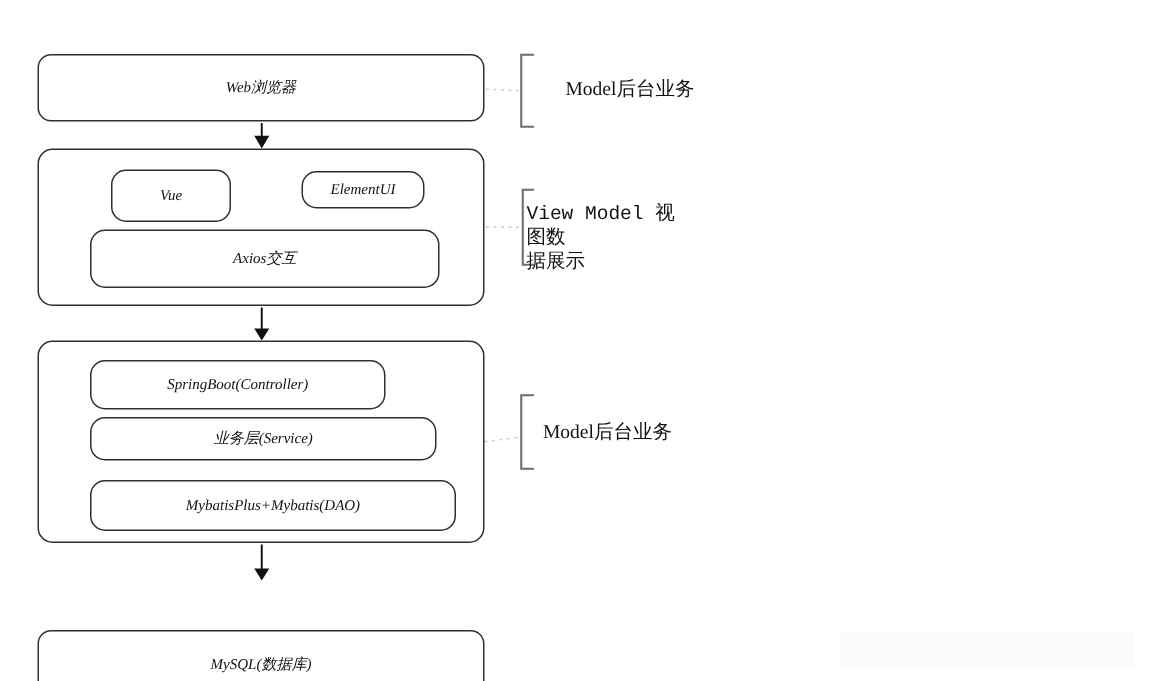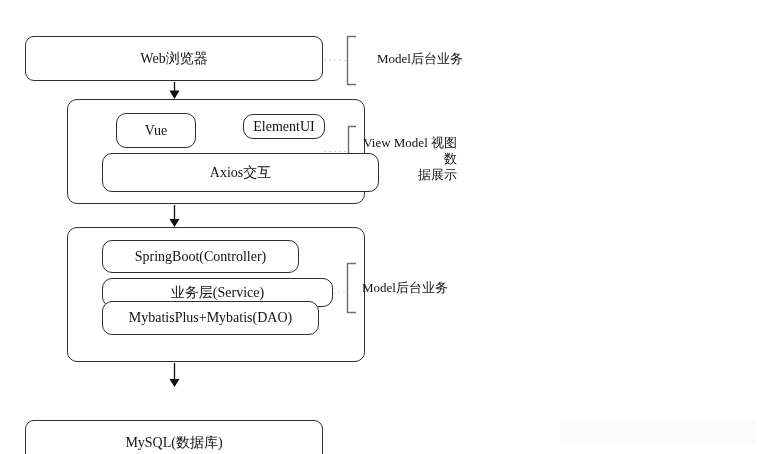--- a/index.html
+++ b/index.html
@@ -14,30 +14,30 @@
   *{box-sizing:border-box;margin:0;padding:0;}
   html,body{width:766px;height:454px;background:var(--canvas-bg);overflow:hidden;}
   .canvas{
     position:relative;width:766px;height:454px;background:var(--canvas-bg);
     font-family:"Liberation Serif","DejaVu Serif",serif;color:var(--text);
   }
   .overlay{position:absolute;left:0;top:0;width:766px;height:454px;pointer-events:none;}
   .node{
     position:absolute;border:1px solid var(--box-border);border-radius:9px;
     display:flex;align-items:center;justify-content:center;
-    font-size:14px;background:#ffffff;text-align:left;
+    font-size:10px;background:#ffffff;text-align:left;font-style:italic;
   }
   .node .lbl{display:block;line-height:1.1;}
-  .container-node{background:transparent;border-radius:10px;margin-left:42px;}
+  .container-node{background:transparent;border-radius:10px;}
   .inner{border-radius:10px;}
   .annotation{
     position:absolute;font-size:13px;line-height:16px;color:var(--text);
     white-space:nowrap;
   }
-  .annotation.center{text-align:right;white-space:normal;}
+  .annotation.center{text-align:left;white-space:normal;font-family:Liberation Mono, monospace;}
   .arrow-line{stroke:var(--arrow);stroke-width:1.3;}
   .arrow-head{fill:var(--arrow);stroke:none;}
   .bracket{fill:none;stroke:var(--bracket);stroke-width:1.4;}
   .leader{stroke:var(--leader);stroke-width:1;stroke-dasharray:2 3;}
   .watermark{position:absolute;left:560px;top:421px;width:196px;height:24px;background:var(--watermark-bg);}
 </style>
 </head>
 <body>
 
 <div class="canvas">
@@ -70,33 +70,33 @@
     <span class="lbl">Web浏览器</span>
   </div>
 
   <div class="node container-node" style="left:25px;top:99px;width:298px;height:105px;">
     <div class="node inner" style="left:48px;top:13px;width:80px;height:35px;">
       <span class="lbl">Vue</span>
     </div>
     <div class="node inner" style="left:175px;top:14px;width:82px;height:25px;">
       <span class="lbl">ElementUI</span>
     </div>
-    <div class="node inner" style="left:34px;top:53px;width:277px;height:39px;">
+    <div class="node inner" style="left:34px;top:53px;width:233px;height:39px;">
       <span class="lbl">Axios交互</span>
     </div>
   </div>
 
   <div class="node container-node" style="left:25px;top:227px;width:298px;height:135px;">
     <div class="node inner" style="left:34px;top:12px;width:197px;height:33px;">
       <span class="lbl">SpringBoot(Controller)</span>
     </div>
     <div class="node inner" style="left:34px;top:50px;width:231px;height:29px;">
       <span class="lbl">业务层(Service)</span>
     </div>
-    <div class="node inner" style="left:34px;top:73px;width:217px;height:34px;">
+    <div class="node inner" style="left:34px;top:92px;width:244px;height:34px;">
       <span class="lbl">MybatisPlus+Mybatis(DAO)</span>
     </div>
   </div>
 
   <div class="node" style="left:25px;top:387px;width:298px;height:46px;margin-top:33px;">
     <span class="lbl">MySQL(数据库)</span>
   </div>
 
   <div class="annotation" style="left:377px;top:51px;">Model后台业务</div>
 

